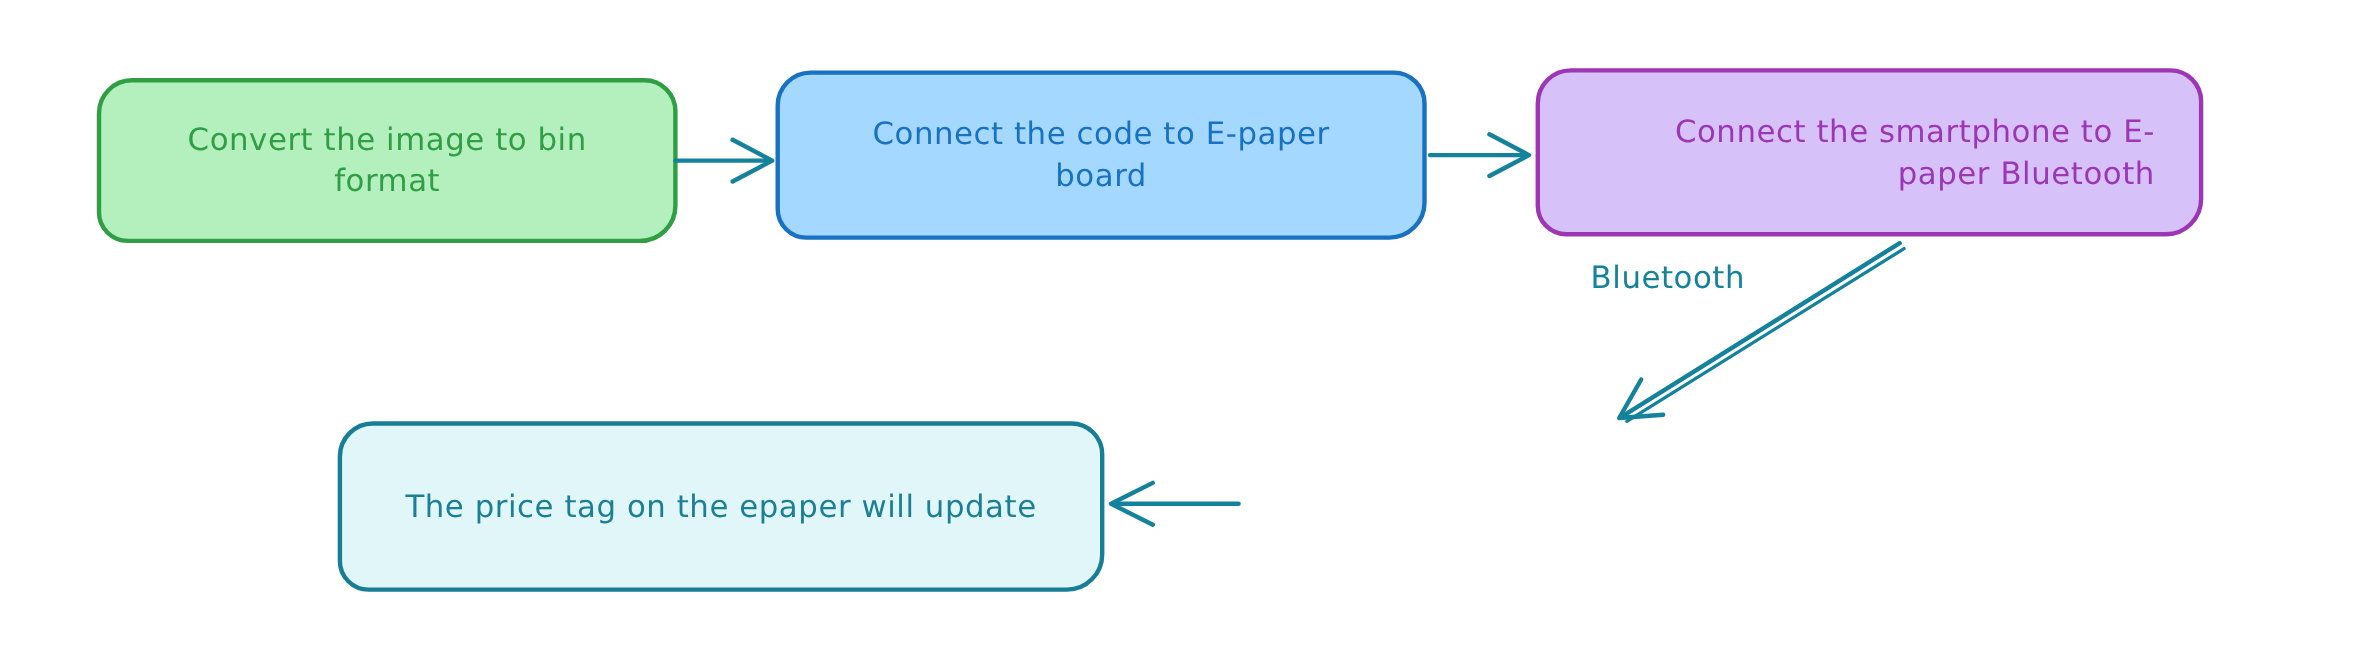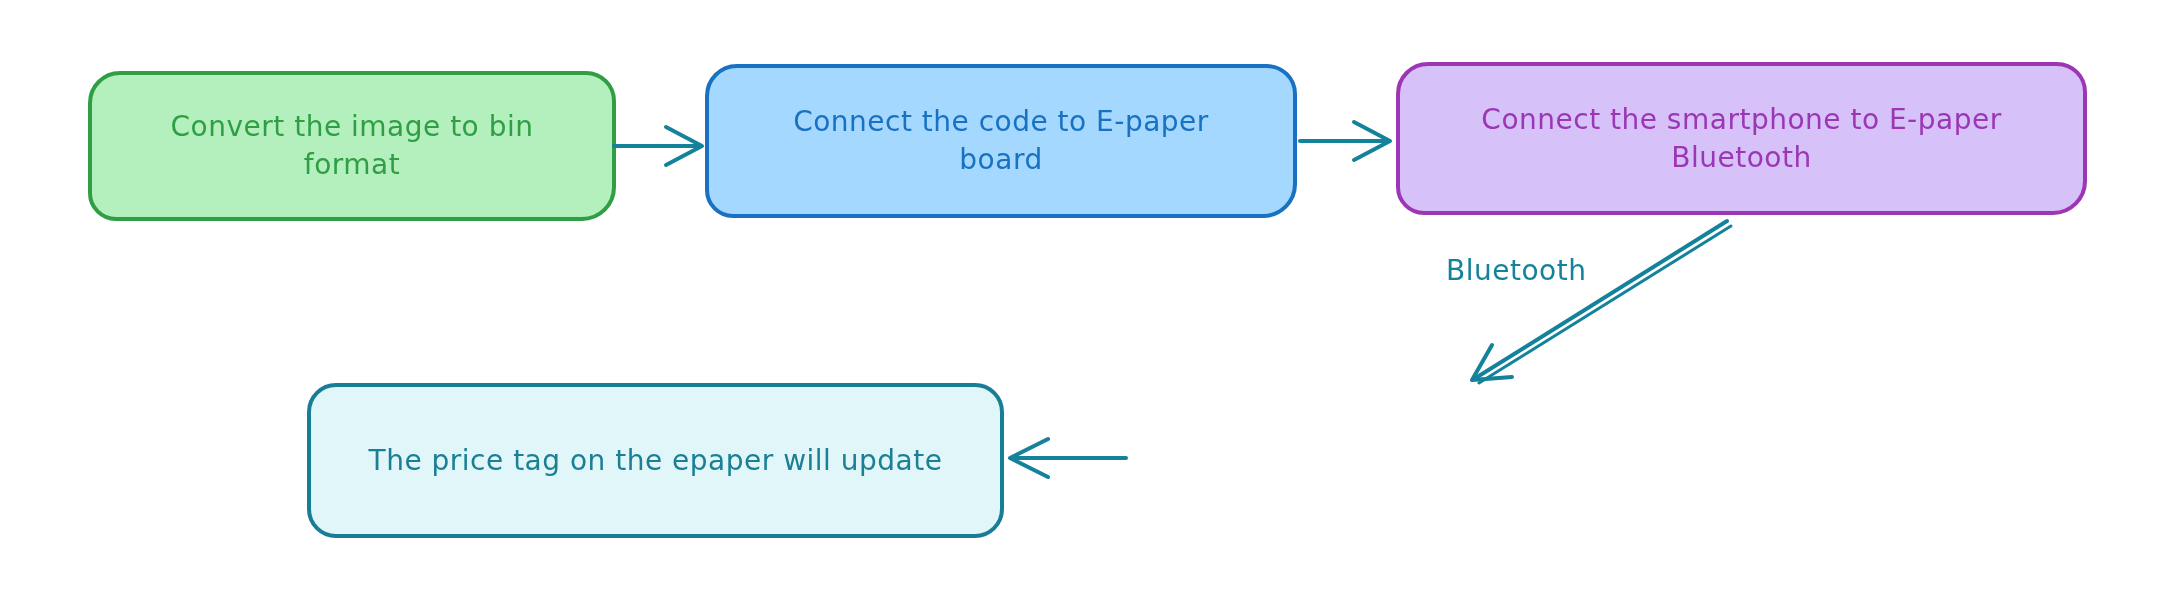--- a/index.html
+++ b/index.html
@@ -61,26 +61,26 @@
 <div id="canvas" style="background: rgb(255, 255, 255); text-decoration: underline; --arrow: #15829b;">
 
   <div class="node" style="left: 88px; top: 71px; width: 528px; height: 150px; background: rgb(180, 240, 189); border-color: rgb(47, 158, 68); color: rgb(47, 158, 68);">
     <span>Convert the image to bin format</span>
   </div>
 
   <div class="node" style="left: 705px; top: 64px; width: 592px; height: 154px; background: rgb(165, 216, 255); border-color: rgb(25, 113, 194); color: rgb(25, 113, 194);">
     <span>Connect the code to E-paper board</span>
   </div>
 
-  <div class="node" style="left: 1396px; top: 62px; width: 691px; height: 153px; background: rgb(214, 194, 248); border-color: rgb(156, 54, 181); color: rgb(156, 54, 181);">
+  <div class="node" style="left: 1396px; top: 62px; width: 607px; height: 153px; background: rgb(214, 194, 248); border-color: rgb(156, 54, 181); color: rgb(156, 54, 181); text-align: right;">
     <span>Connect the smartphone to E-paper Bluetooth</span>
   </div>
 
 
-  <div class="node" style="left: 307px; top: 383px; width: 697px; height: 155px; background: rgb(225, 246, 248); border-color: rgb(23, 126, 149); color: rgb(27, 127, 149); border-radius: 29px;">
+  <div class="node" style="left: 307px; top: 383px; width: 697px; height: 155px; background: rgb(225, 246, 248); border-color: rgb(23, 126, 149); color: rgb(27, 127, 149);">
     <span>The price tag on the epaper will update</span>
   </div>
 
   <svg id="edges" viewBox="0 0 2161 608" xmlns="http://www.w3.org/2000/svg">
 
     <g>
       <line class="edge" x1="614" y1="146" x2="698" y2="146"></line>
       <polyline class="edge" points="666,127 702,146 666,165"></polyline>
     </g>
 
@@ -94,15 +94,15 @@
       <line class="edge thin" x1="1731" y1="226" x2="1479" y2="383"></line>
       <polyline class="edge" points="1512,377 1472,380 1492,345"></polyline>
     </g>
 
     <g>
       <line class="edge" x1="1126" y1="458" x2="1016" y2="458"></line>
       <polyline class="edge" points="1048,439 1010,458 1048,477"></polyline>
     </g>
   </svg>
 
-  <div class="edge-label" id="bluetooth-label" style="left: 1446px; top: 254px; color: rgb(21, 130, 155);">Bluetooth</div>
+  <div class="edge-label" id="bluetooth-label" style="left: 1446px; top: 236px; color: rgb(21, 130, 155);">Bluetooth</div>
 
 </div>
 
 </body></html>

